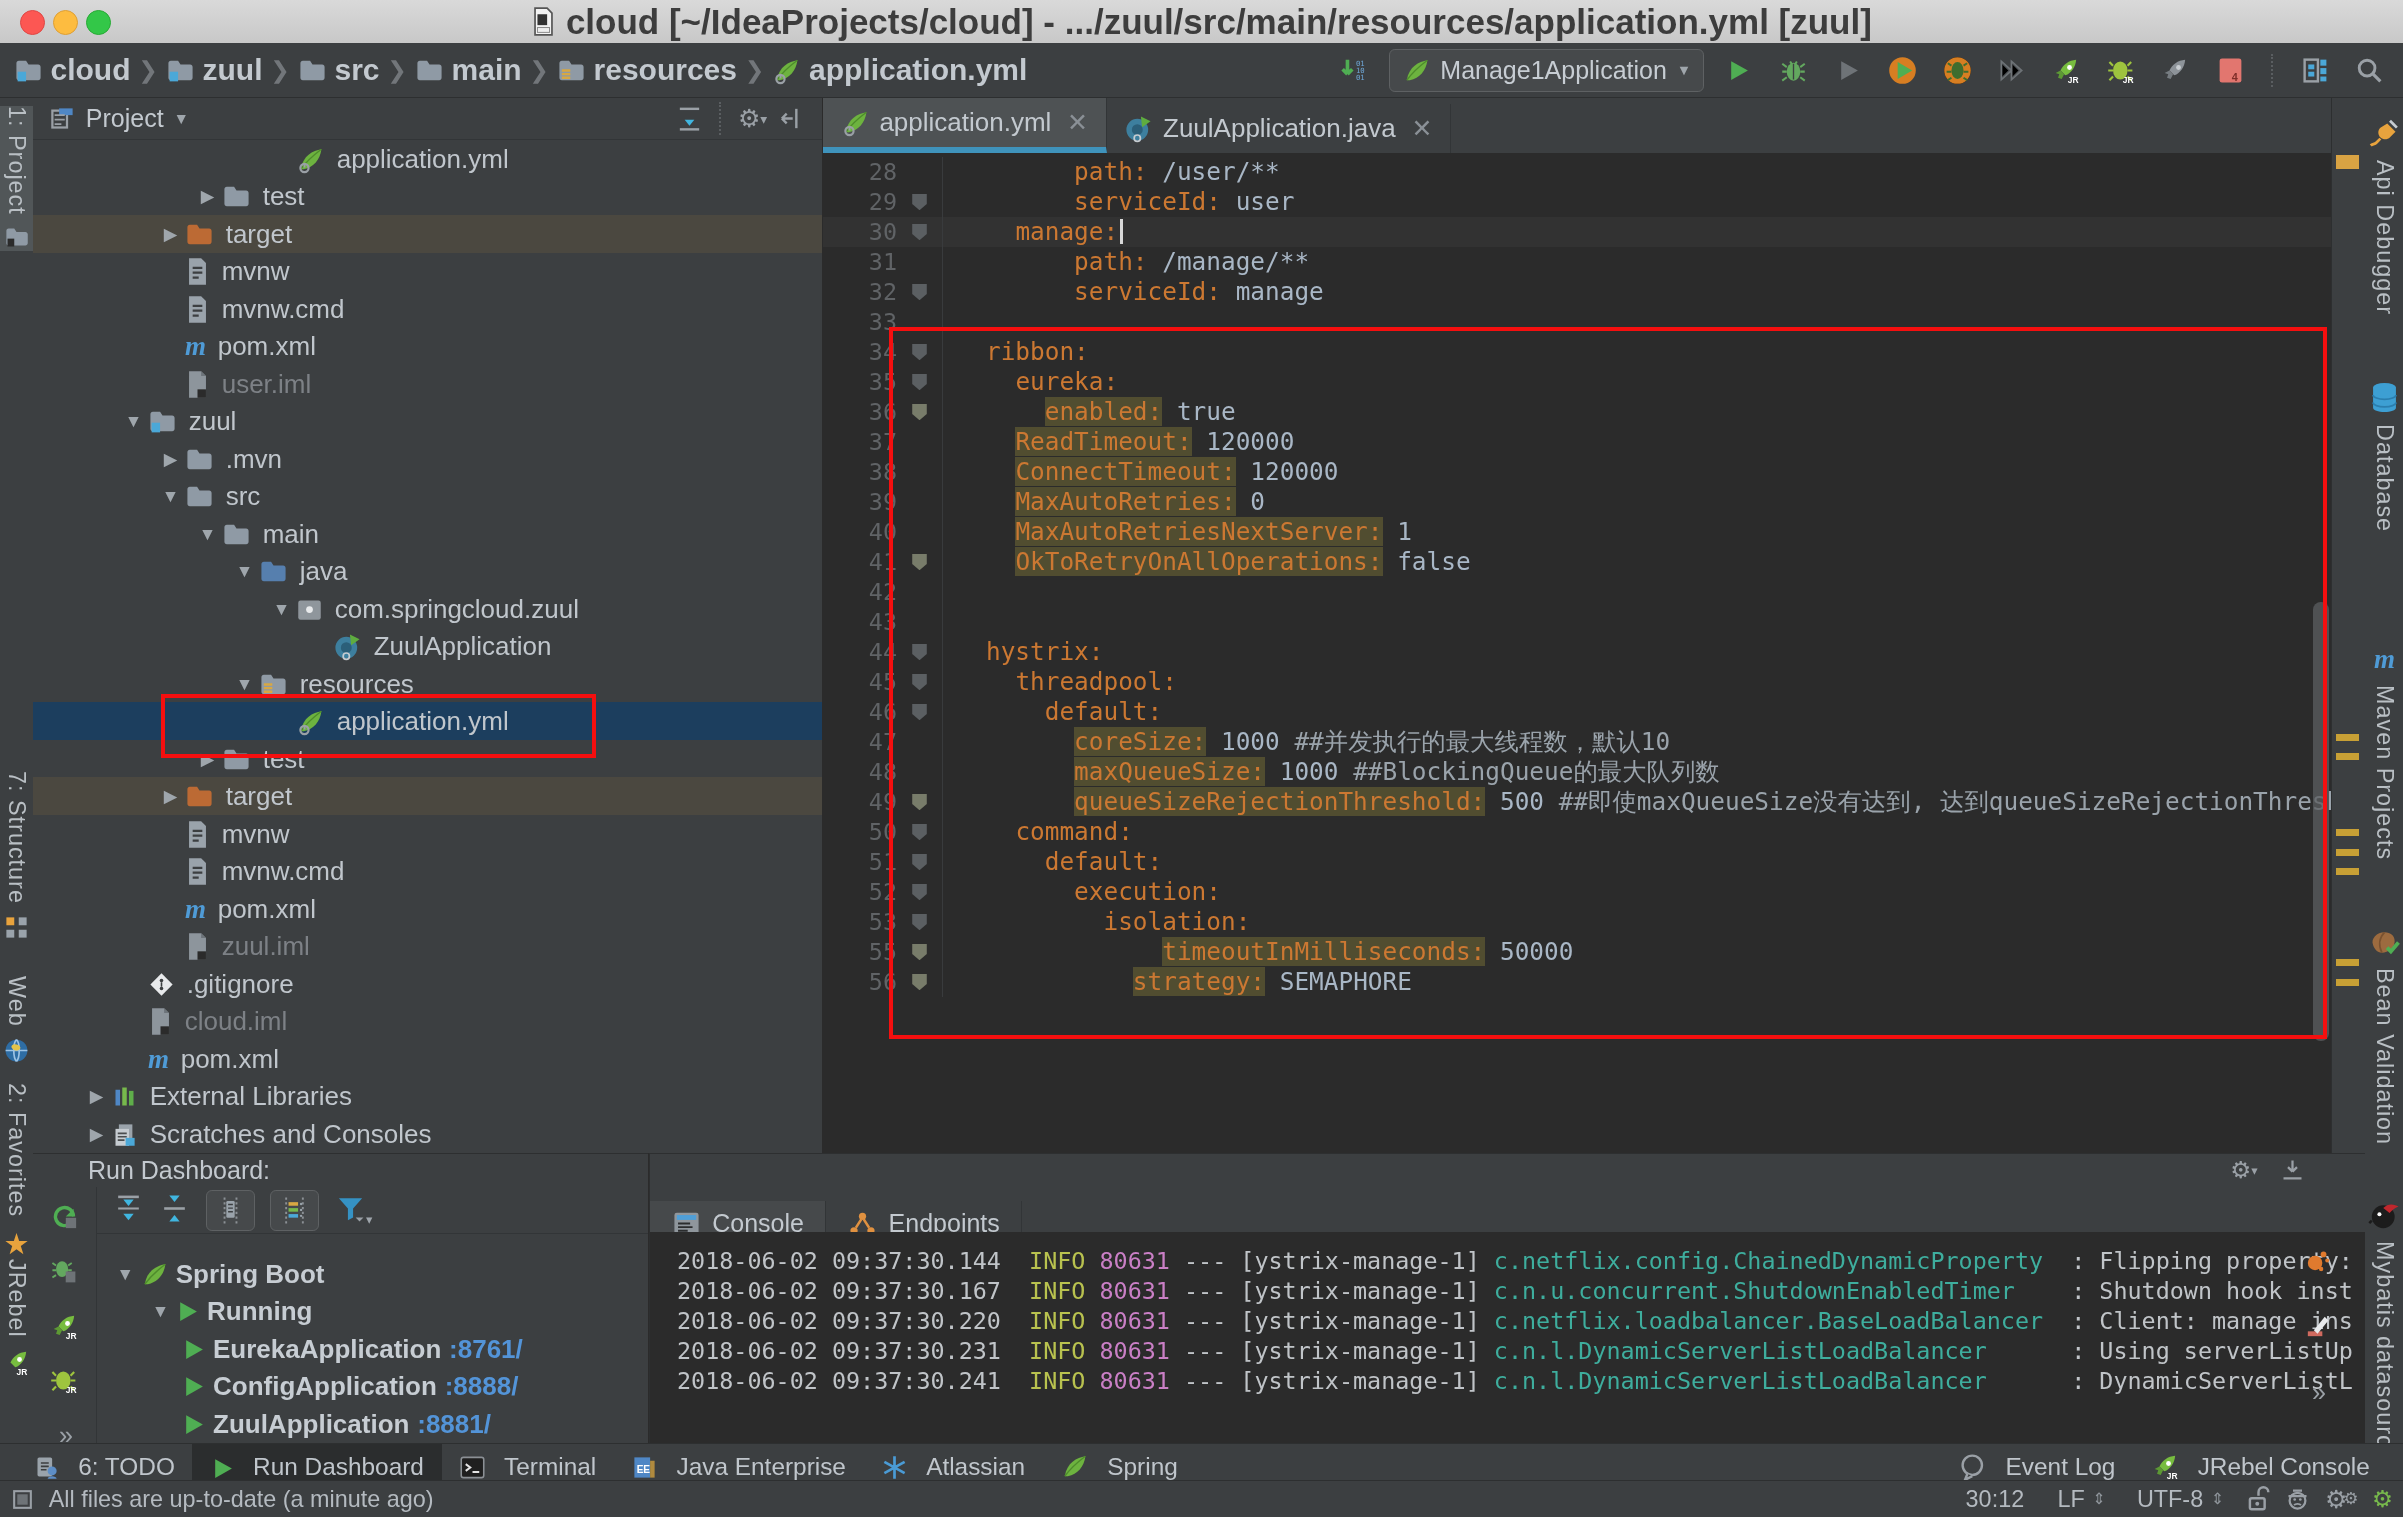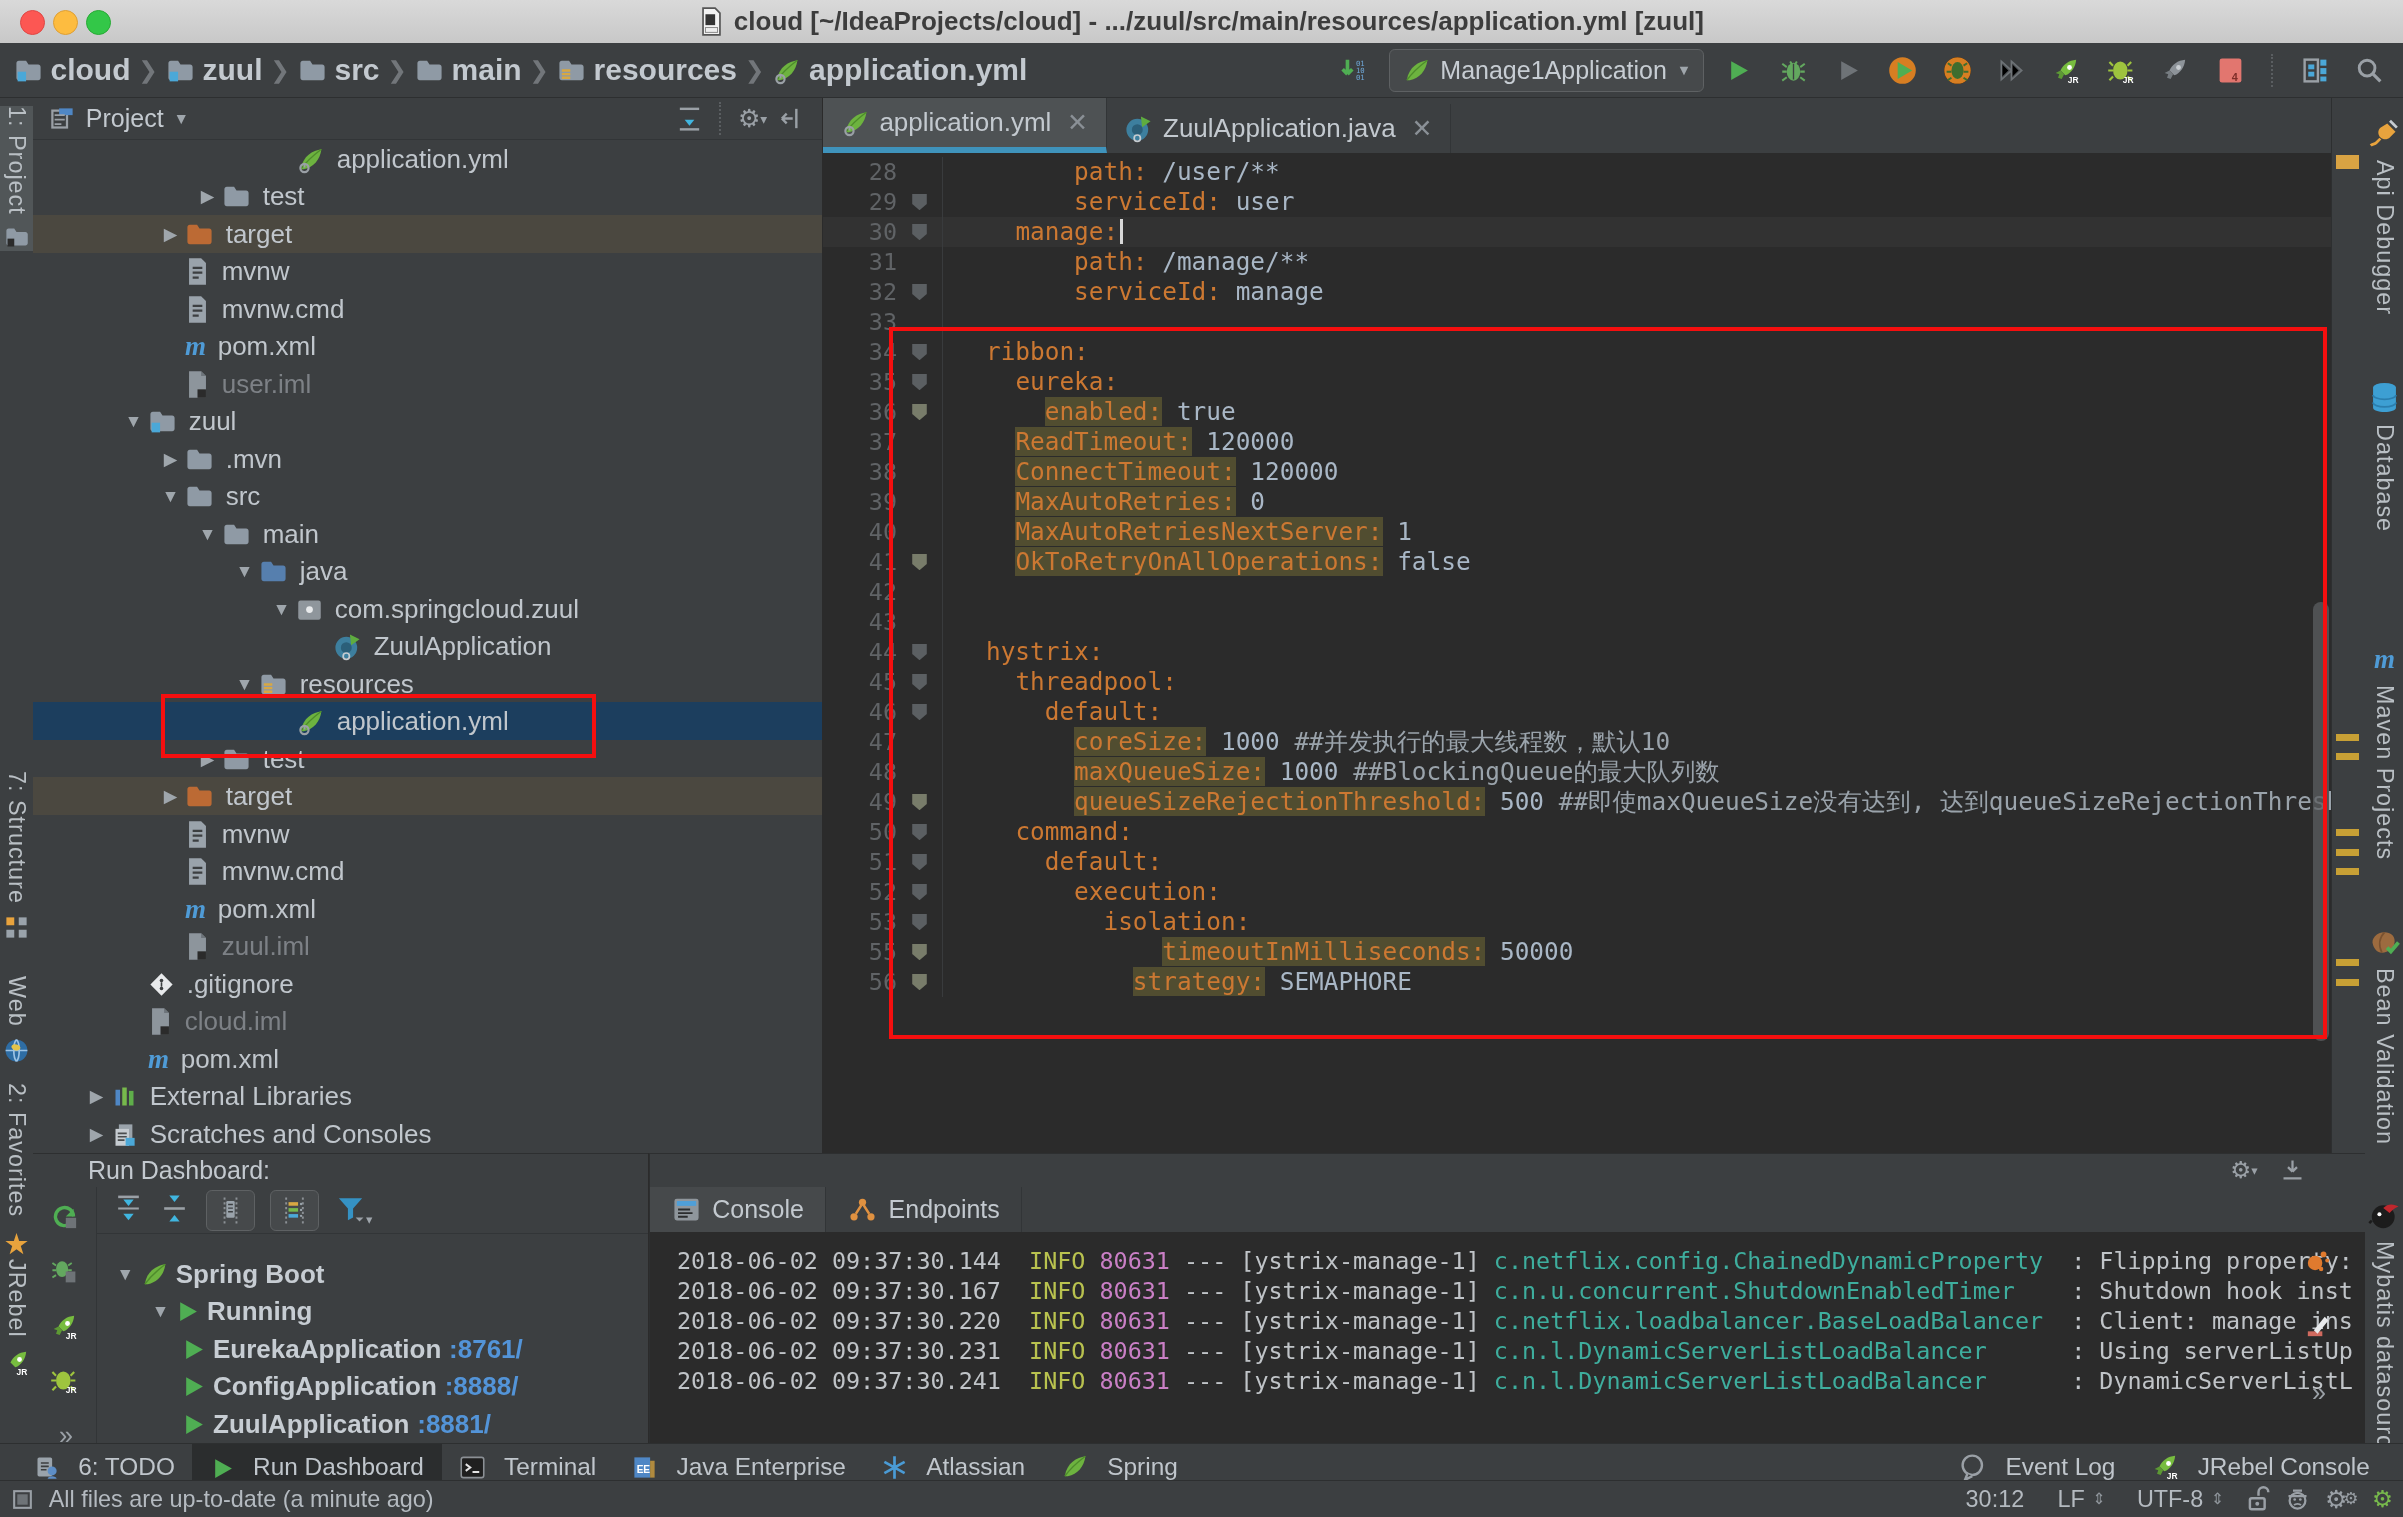--- a/index.html
+++ b/index.html
@@ -7,21 +7,21 @@
        font-family:"Liberation Sans",sans-serif;color:#bbc1c7;-webkit-font-smoothing:antialiased}
   .abs{position:absolute}
   .row{display:flex;align-items:center}
   .ic{display:inline-flex;align-items:center;justify-content:center;flex:0 0 auto}
   .ic svg{display:block}
 
   
   #titlebar{left:0;top:0;width:2403px;height:43px;background:linear-gradient(#d9d9d9,#c8c8c8);
             border-bottom:1px solid #9a9a9a;display:flex;align-items:center;justify-content:center}
   .tl{width:23.4px;height:23.4px;border-radius:50%;position:absolute;top:9.8px}
-  #title-text{font-size:26px;font-weight:700;color:#3d3d3d;margin-left:9.8px}
+  #title-text{font-size:35px;font-weight:700;color:#3d3d3d;margin-left:9.8px}
 
   
   #toolbar{left:0;top:43px;width:2403px;height:55px;background:#3c3f41;border-bottom:1px solid #2d2f30;
            display:flex;align-items:center;justify-content:space-between;padding:0 13.7px;box-sizing:border-box}
   .crumb{display:flex;align-items:center;gap:7.8px;font-size:30px;font-weight:700;color:#c3c9cf}
   .crumb-sep{color:#72767a;font-size:23.4px;margin:0 7.8px;font-weight:400}
   #tb-right{display:flex;align-items:center;gap:15.6px}
   #run-combo{display:flex;align-items:center;gap:9.8px;background:#46494b;border:1px solid #5e6163;
              border-radius:5.9px;height:41px;padding:0 11.7px;font-size:25px;color:#c7cdd3}
   .tb-act{width:39px;height:39px;display:flex;align-items:center;justify-content:center}
@@ -78,21 +78,21 @@
   #dash-tools{position:absolute;left:64px;top:33px;width:551px;height:47px;border-bottom:1px solid #323537;display:flex;align-items:center;gap:15.6px;padding-left:15.6px;box-sizing:border-box}
   .tgl{width:47px;height:39px;border:1px solid #5e6163;border-radius:5.9px;background:#46494b;display:flex;align-items:center;justify-content:center}
   #dash-tree{position:absolute;left:64px;top:80px;width:551px;height:211px;overflow:hidden}
   .drow{position:absolute;height:37px;display:flex;align-items:center;font-size:26px;color:#c7cdd3;font-weight:700}
   .drow .arr{width:29px;font-size:17.6px;color:#9fa6ac;text-align:center}
   .drow .lbl{margin-left:7px;white-space:nowrap}
   .drow .port{color:#5394d8;margin-left:7.8px}
 
   
   #consolep{left:649px;top:1153px;width:1715px;height:291px;background:#3c3f41;border-top:1px solid #2d2f30;border-left:1px solid #2d2f30;overflow:hidden}
-  #ctabs{position:absolute;left:0;top:33px;width:100%;height:45px;border-bottom:3px solid #a16207;display:flex;align-items:stretch}
+  #ctabs{position:absolute;left:0;top:47px;width:100%;height:45px;border-bottom:3px solid #a16207;display:flex;align-items:stretch}
   .ctab{display:flex;align-items:center;gap:11.7px;padding:0 21.5px;font-size:25px;color:#c3c9cf;border-right:1px solid #323537}
   .ctab.active{background:#46494b}
   #clog{position:absolute;left:0;top:78px;width:100%;height:213px;background:#2b2b2b;overflow:hidden;padding:13.7px 0 0 27px;box-sizing:border-box}
   .ll{font:23.4px "DejaVu Sans Mono",monospace;white-space:pre;height:30px;display:flex;align-items:center;color:#c0c4c8}
   .lt{color:#c0c4c8}.li{color:#b9c24f}.lp{color:#ca7fc6}.lg{color:#3eae9e;display:inline-block;width:40ch}
   #cfloat{position:absolute;right:33px;top:92px;display:flex;flex-direction:column;gap:33px;align-items:center}
 
   
   #bbar{left:0;top:1443px;width:2403px;height:37px;background:#3c3f41;border-top:1px solid #2d2f30;display:flex;align-items:center;padding:0 15.6px;box-sizing:border-box;font-size:24.4px;color:#c0c6cc}
   .bitem{display:flex;align-items:flex-end;gap:18px;padding:0 17.6px;height:37px}

